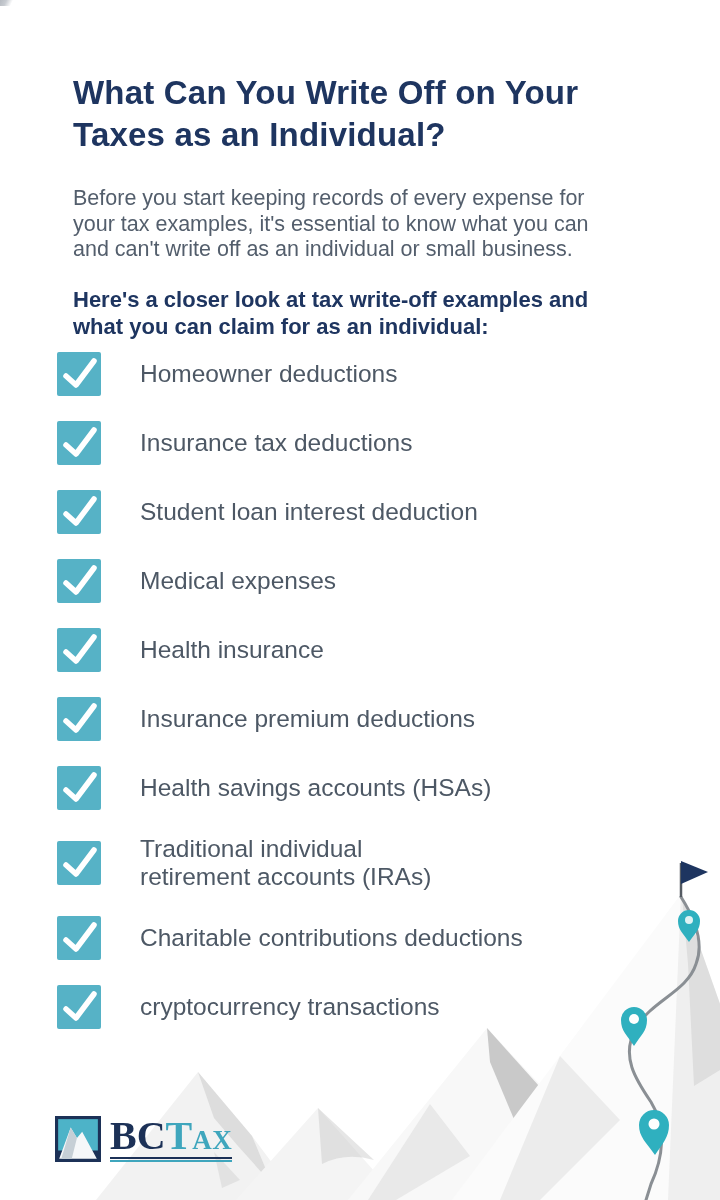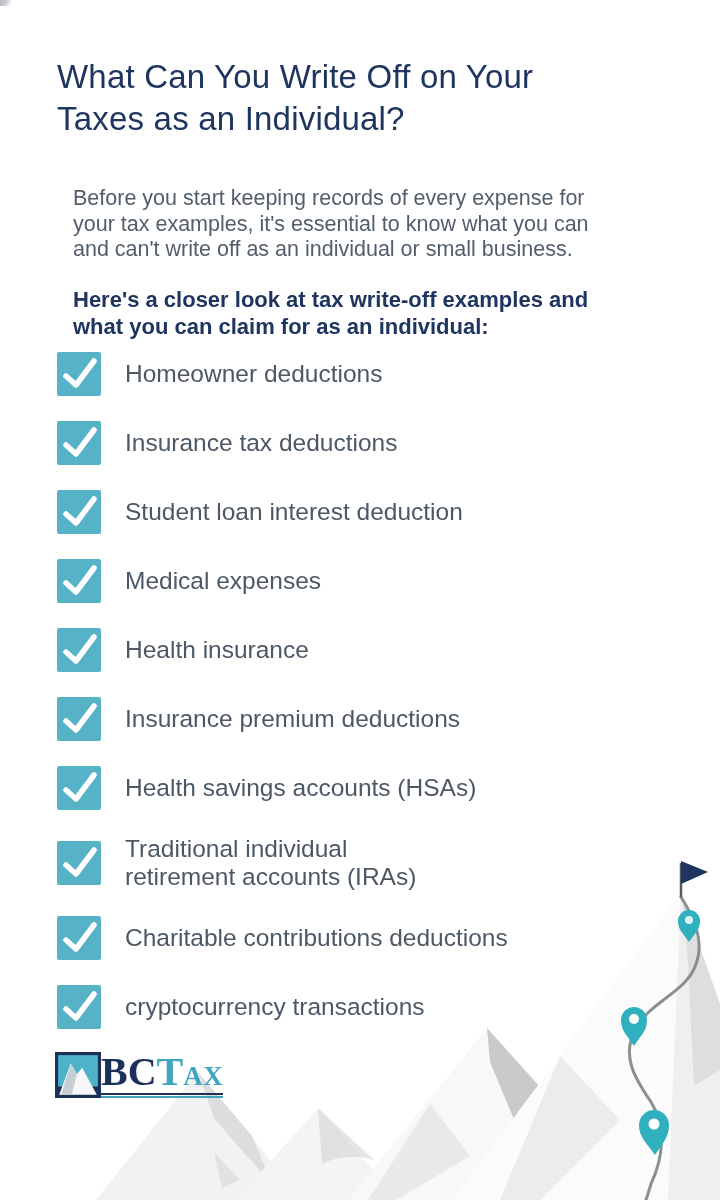--- a/index.html
+++ b/index.html
@@ -10,40 +10,40 @@
   
   .scene{position:absolute;inset:0;width:720px;height:1200px;z-index:0;}
   .scene .trail{stroke:var(--path-gray,#8a8f94);stroke-width:3;stroke-linecap:round;fill:none;}
   .scene .flag-pole{stroke:#555b63;stroke-width:2.5;}
   .scene .flag-pennant{fill:var(--navy,#1e3560);}
   .scene .pin{fill:var(--pin-teal,#2fb0bf);}
   
   .corner-mark{position:absolute;left:0;top:0;width:16px;height:6px;z-index:2;
     background:linear-gradient(115deg,#7a828e 0%,#9aa1ab 35%,transparent 70%);opacity:.55;}
   
-  .title{position:absolute;left:57px;top:56px;z-index:1;margin:0;
-    color:var(--navy,#1e3560);font-size:33px;font-weight:400;line-height:42px;letter-spacing:.2px;}
+  .title{position:absolute;left:57px;top:56px;z-index:1;margin:16px;
+    color:var(--navy,#1e3560);font-size:33px;font-weight:700;line-height:42px;letter-spacing:.2px;}
   .title span{display:block;}
   .intro{position:absolute;left:57px;top:170px;z-index:1;margin:16px;
     color:var(--text-gray,#535e6c);font-size:21.5px;line-height:25.5px;font-weight:400;}
   .intro span{display:block;}
   .subhead{position:absolute;left:57px;top:270px;z-index:1;margin:16px;
     color:var(--navy,#1e3560);font-size:22px;font-weight:700;line-height:27px;}
   .subhead span{display:block;}
   
   .list{position:absolute;left:57px;top:352px;z-index:1;display:flex;flex-direction:column;gap:25px;}
-  .row{display:flex;align-items:center;}
+  .row{display:flex;align-items:center;gap:15px;}
   .checkbox{width:44px;height:44px;flex:0 0 44px;background:var(--teal,#56b2c6);
     border-radius:2px;position:relative;}
   .checkbox svg{position:absolute;inset:0;overflow:visible;}
   .label{margin-left:24px;color:#4d5865;font-size:24.5px;line-height:28px;}
   .label .line{display:block;}
   .label .line:empty{display:none;}
   
-  .logo{position:absolute;left:55px;top:1052px;z-index:3;display:flex;align-items:flex-start;}
+  .logo{position:absolute;left:55px;top:1116px;z-index:3;display:flex;align-items:flex-start;gap:9px;}
   .logo-icon{width:46px;height:46px;display:block;}
   .logo-textwrap{padding-top:2px;}
   .logo-text{display:flex;align-items:baseline;font-family:"Liberation Serif",serif;font-weight:700;}
   .logo-text .bc{color:var(--logo-navy,#1c3157);font-size:40px;line-height:36px;}
   .logo-text .t{color:var(--logo-teal,#3fa6bd);font-size:40px;line-height:36px;}
   .logo-text .ax{color:var(--logo-teal,#3fa6bd);font-size:27px;line-height:27px;letter-spacing:.5px;}
   .logo-underline{height:2px;background:var(--logo-navy,#1c3157);margin-top:3px;position:relative;}
   .logo-underline::after{content:"";position:absolute;left:0;right:0;top:3px;height:2px;
     background:var(--logo-teal,#3fa6bd);}
 </style>

